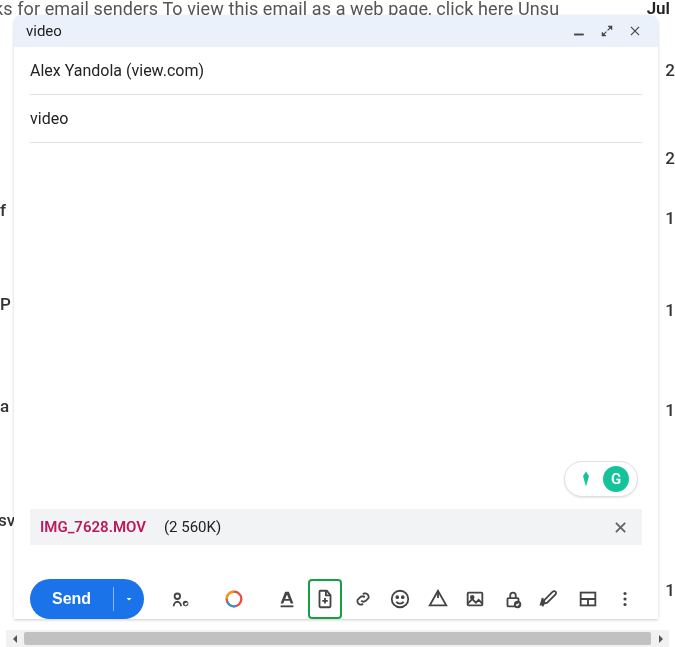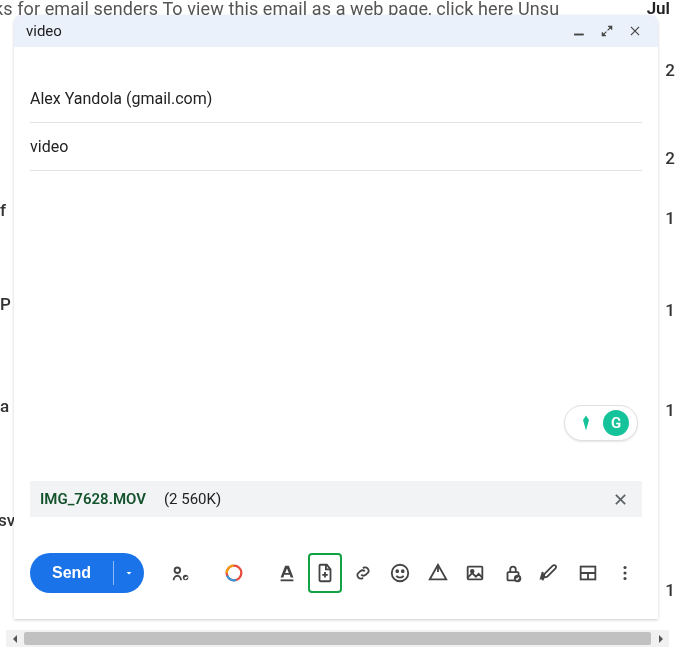--- a/index.html
+++ b/index.html
@@ -6,21 +6,20 @@
   html,body { width:675px; height:647px; font-family:-apple-system,BlinkMacSystemFont,"Segoe UI",Roboto,Arial,sans-serif; background:#fff; overflow:hidden; }
   .bg-text { position:absolute; left:-6px; top:-2px; color:#555; font-size:18px; white-space:nowrap; letter-spacing:0.1px;}
   .bg-date { position:absolute; right:5px; top:-2px; color:#222; font-weight:600; font-size:17px;}
   .bg-edge { position:absolute; right:0; width:10px; color:#333; font-size:17px; font-weight:500; line-height:1; text-align:right;}
   .compose {
     position:absolute; left:14px; top:15px; width:644px; height:604px;
     background:#fff; display:flex; flex-direction:column;
     box-shadow:0 1px 3px rgba(0,0,0,0.2);
     border-top-left-radius:8px; border-top-right-radius:8px;
     overflow:hidden;
-    gap:28px;
   }
   .compose-header {
     height:32px; background:#eaf1fb; display:flex; align-items:center;
     padding:0 12px; color:#222; font-size:15px;
   }
   .compose-title { flex:1; }
   .hdr-ico { width:22px; height:22px; display:flex; align-items:center; justify-content:center; margin-left:6px; color:#444; cursor:pointer;}
   .hdr-ico svg { width:14px; height:14px; stroke:currentColor; fill:currentColor;}
   .fields { padding:0 16px; }
   .field-row {
@@ -38,25 +37,25 @@
     margin:0 2px; color:#fff;
   }
   .badge-circ.diamond { background:#fff; color:#15c39a; }
   .badge-circ.diamond svg { width:18px; height:18px; }
   .badge-circ.g { background:#15c39a; font-weight:600; font-size:15px; }
   .attachment-zone { padding:0 16px 8px 16px; }
   .attachment-chip {
     background:#f1f3f4; height:36px; display:flex; align-items:center;
     padding:0 10px; font-size:15px; position:relative;
   }
-  .att-name { color:#14532d; font-weight:600;text-align:right; }
+  .att-name { color:#be185d; font-weight:600;text-align:right; }
   .att-size { color:#222; margin-left:18px; }
   .att-x { margin-left:auto; color:#5f6368; cursor:pointer; font-size:18px; padding:4px;}
   .toolbar {
-    height:66px; display:flex; align-items:flex-start; padding:0 16px; gap:4px;
+    height:66px; display:flex; align-items:flex-end; padding:0 16px; gap:4px;
   }
   .send-grp { display:flex; align-items:center; background:#1a73e8; border-radius:999px; height:40px; }
   .send-btn { color:#fff; font-weight:600; font-size:16px; padding:0 22px; height:100%; display:flex; align-items:center; border:none; background:none; cursor:pointer;}
   .send-divider { width:1px; height:24px; background:rgba(255,255,255,0.5);}
   .send-drop { width:30px; height:100%; display:flex; align-items:center; justify-content:center; color:#fff; cursor:pointer;}
   .tb-spacer { width:14px; }
   .tb-btn {
     width:40px; height:40px; display:flex; align-items:center; justify-content:center;
     color:#444; cursor:pointer; border-radius:4px;
   }
@@ -101,21 +100,21 @@
         </svg>
     </div>
     <div class="hdr-ico">
       <svg viewBox="0 0 24 24" fill="none" stroke-width="2">
           <path d="M5 5l14 14M19 5L5 19"></path>
         </svg>
     </div>
   </div>
 
   <div class="fields">
-    <div class="field-row">Alex Yandola (gmail.com)</div>
+    <div class="field-row">Alex Yandola (view.com)</div>
     <div class="field-row">video</div>
   </div>
 
   <div class="body-area">
     <div class="float-badges">
       <div class="badge-circ diamond">
         <svg viewBox="0 0 24 24" fill="currentColor">
             <path d="M12 2l4 6-4 14-4-14 4-6zm-4 6h8"></path>
           </svg>
       </div>

